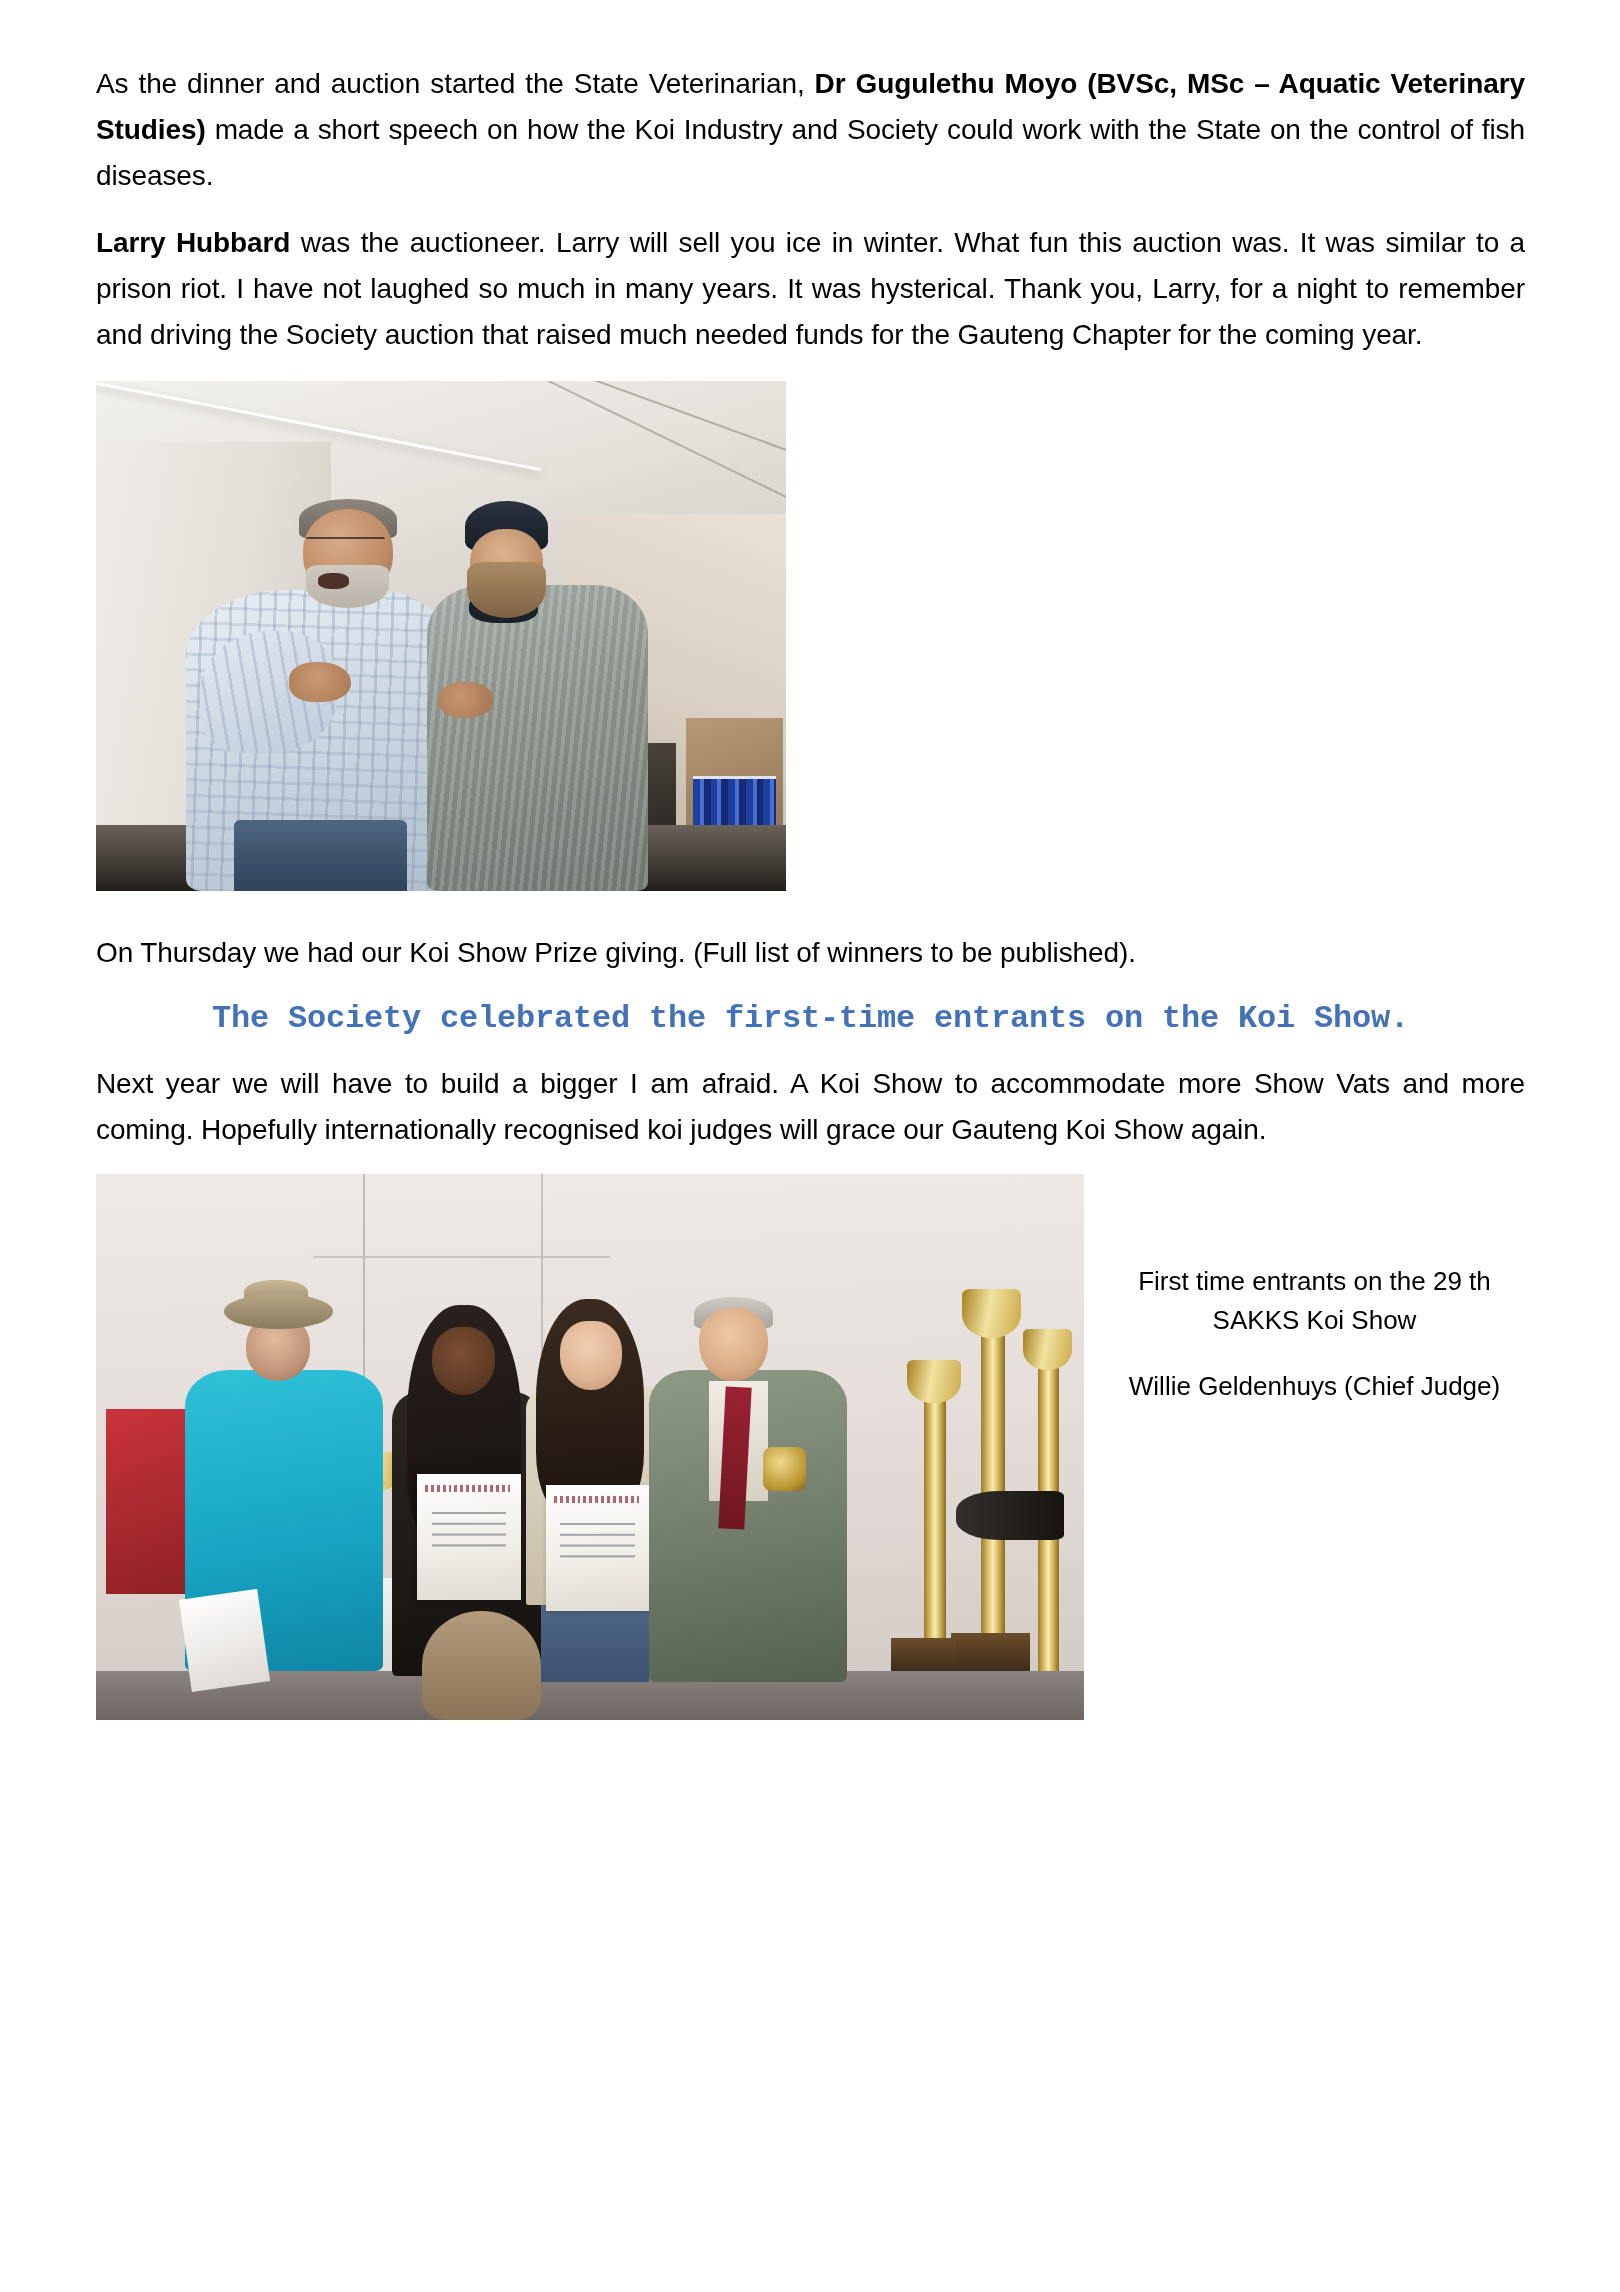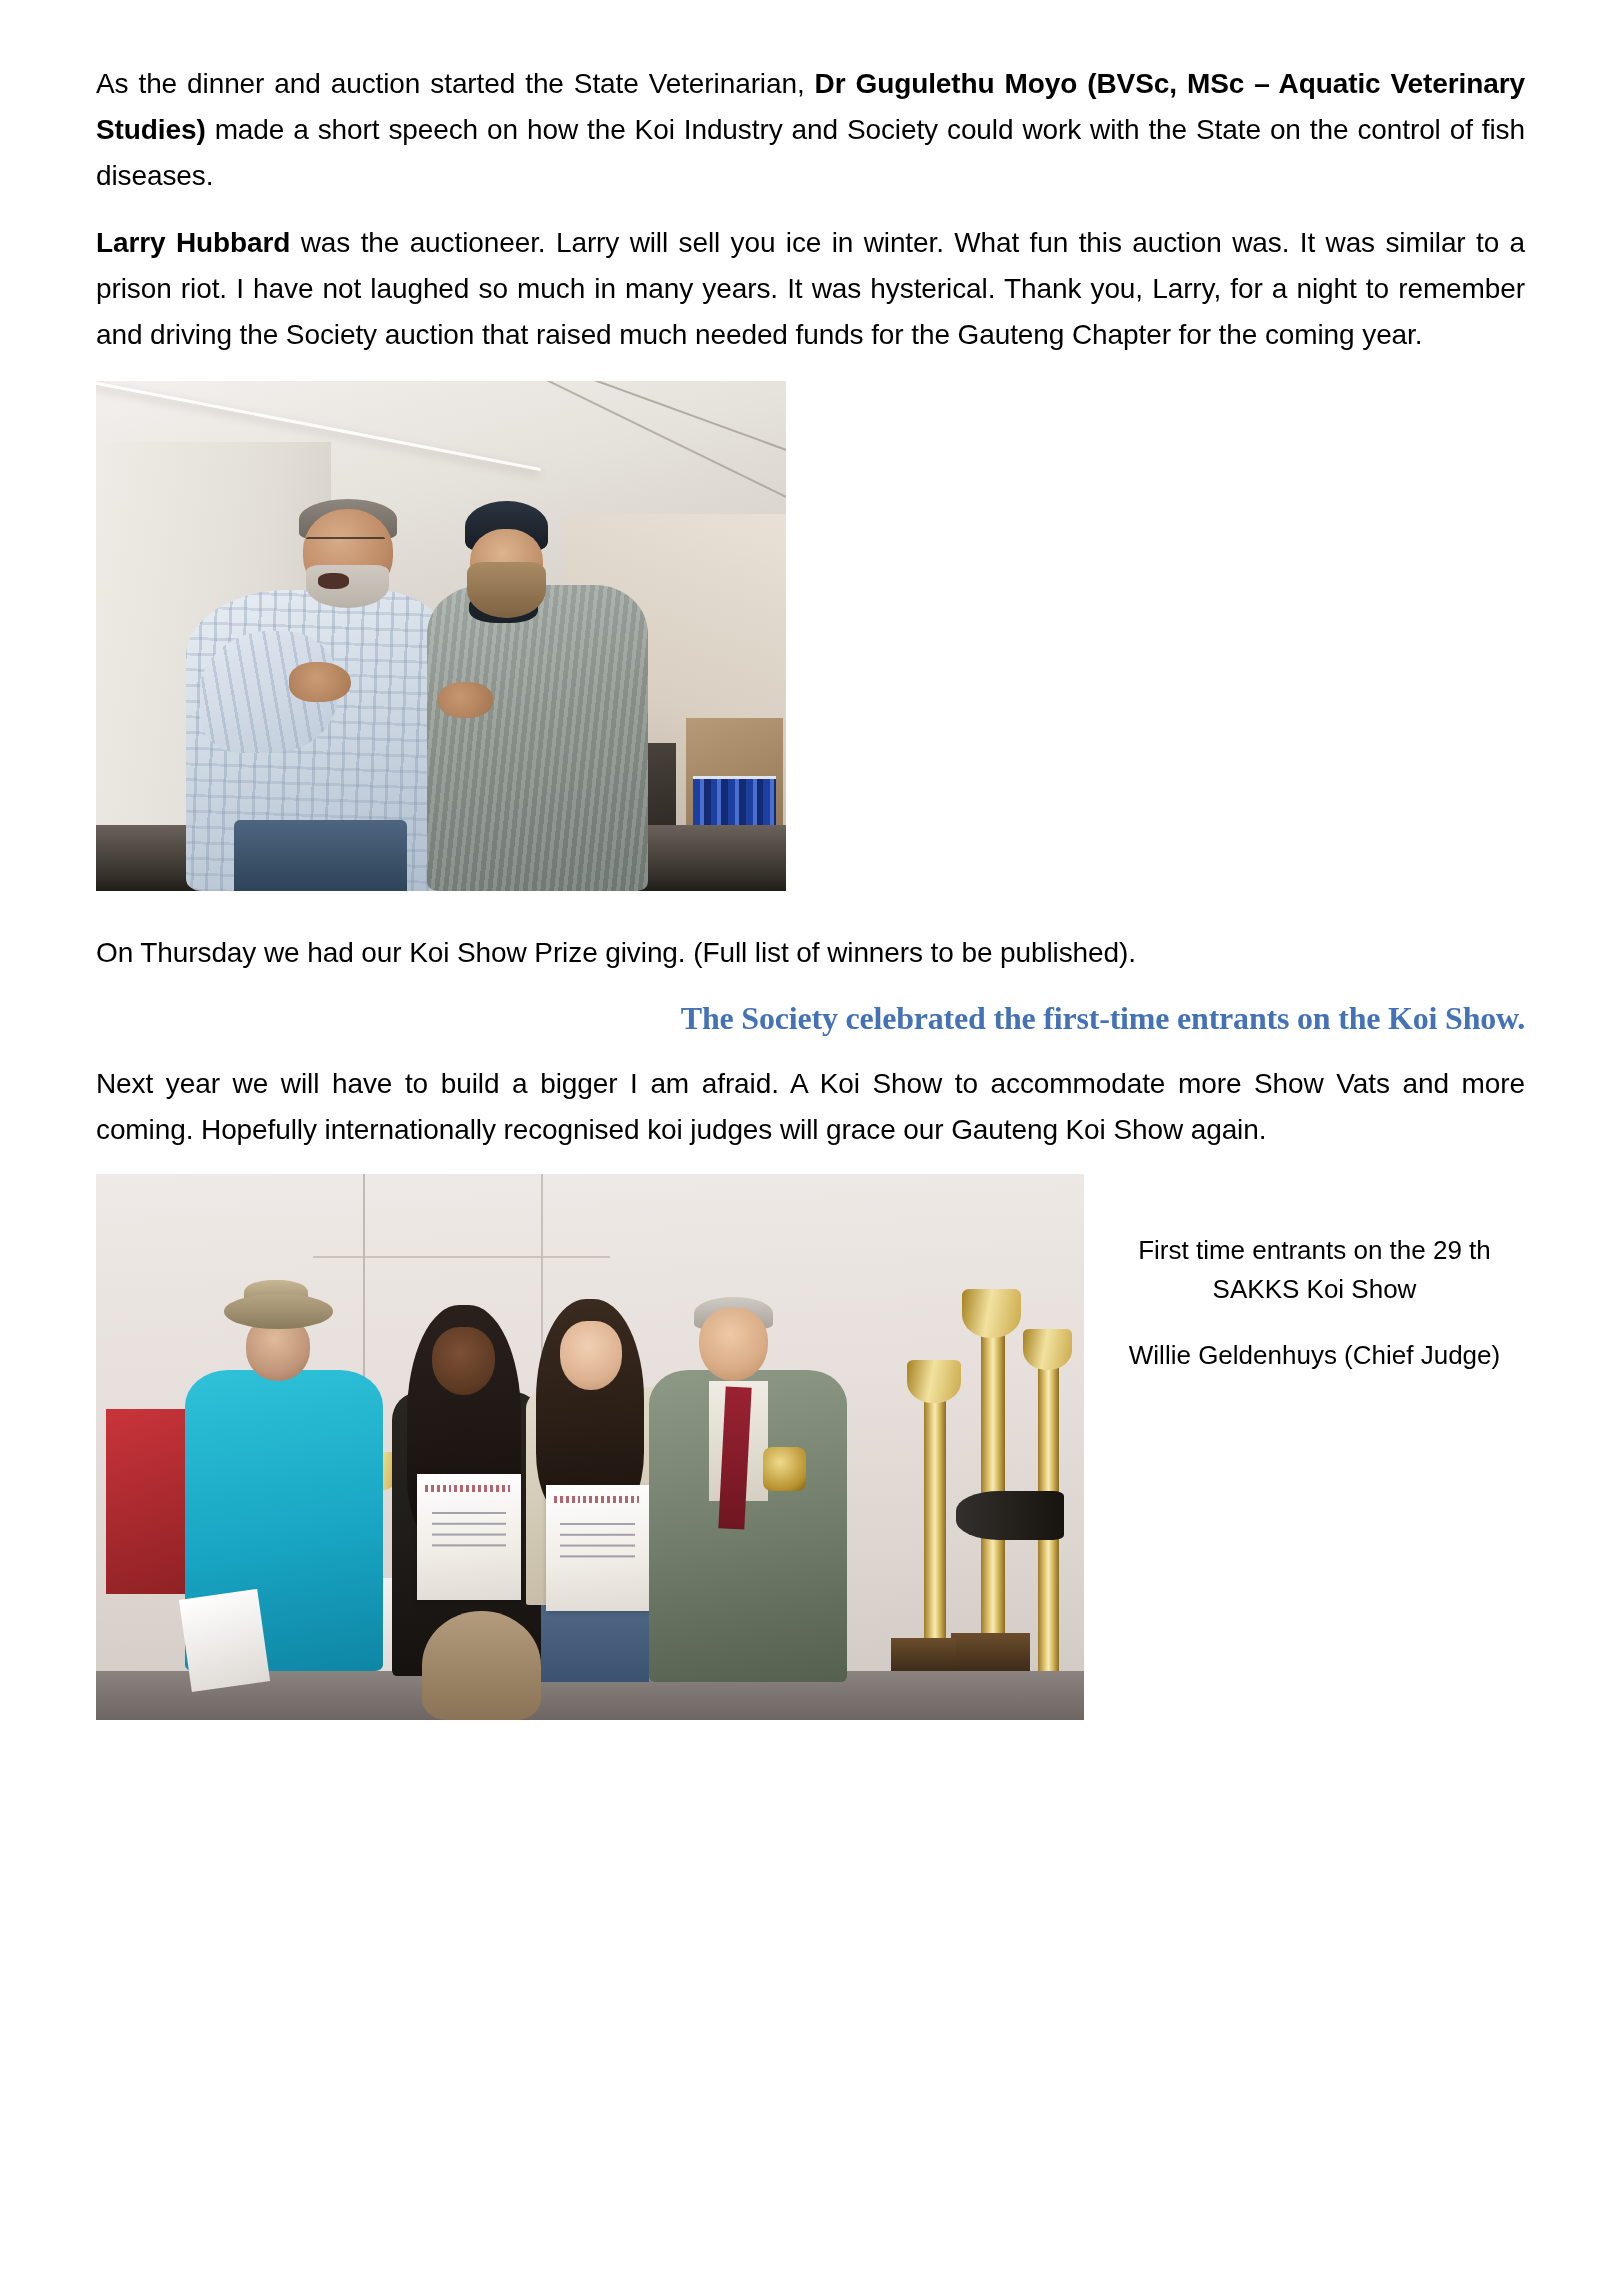--- a/index.html
+++ b/index.html
@@ -41,27 +41,27 @@
     letter-spacing: -0.1px;
     color: #000000;
     font-stretch: condensed;
   }
   p.body-par.last-of-block { margin-bottom: 18.6px; }
   p.body-par b, p.body-par strong { font-weight: 700; }
 
   
   h2.blue-heading {
     margin: 0 0 21.6px 0;
-    font-family: Liberation Serif, serif;
+    font-family: Liberation Mono, monospace;
     font-size: 32px;
     line-height: 43px;
     font-weight: 700;
     color: #4472B8;
     letter-spacing: -0.2px;
-    text-align: right;
+    text-align: center;
   }
 
   
   .figure-block {
     position: relative;
     width: 100%;
   }
   .figure-block::after { content: ""; display: block; clear: both; }
 
   .photo {
@@ -537,21 +537,21 @@
         <div class="p4-shirt"></div>
         <div class="p4-tie"></div>
         <div class="p4-badge"></div>
         <div class="p4-hair"></div>
         <div class="p4-head"></div>
 
         <div class="pg-child-head"></div>
         <div class="pg-arm-right"></div>
       </div>
 
-      <div class="caption" style="width:421px; margin-top:59px;text-align:center;">
+      <div class="caption" style="width:421px; margin-top:90px;text-align:center;">
         <p>First time entrants on the 29 th SAKKS Koi Show</p>
         <p>Willie Geldenhuys (Chief Judge)</p>
       </div>
     </div>
 
   </div>
 </div>
 
 
 </body></html>

